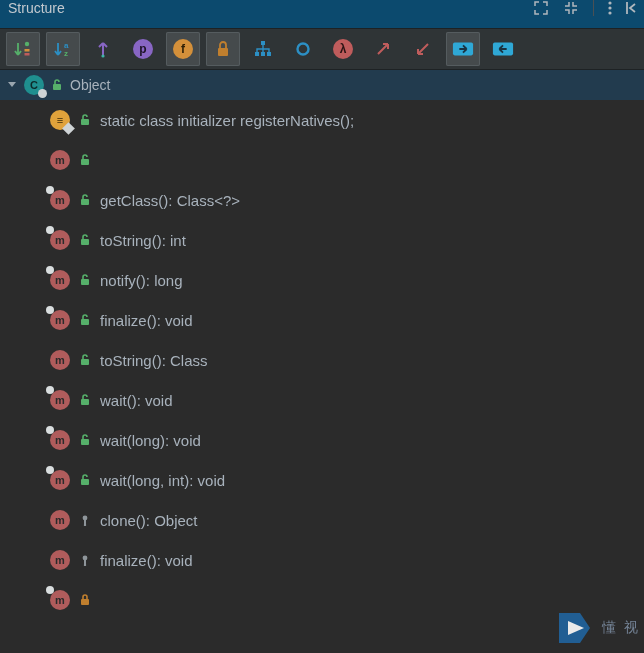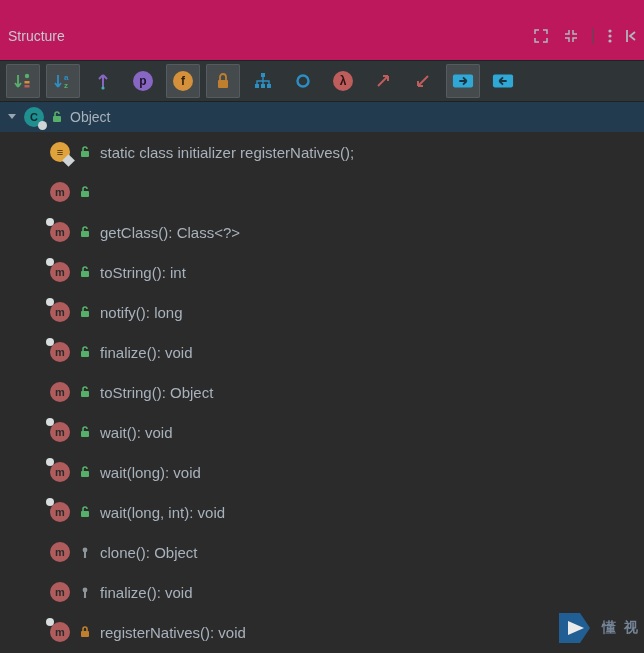--- a/index.html
+++ b/index.html
@@ -11,23 +11,23 @@
     font-size: 14px;
     width: 644px;
     height: 653px;
     overflow: hidden;
     user-select: none;
   }
   
   .titlebar {
     height: 28px;
     display: flex;
-    align-items: flex-end;
-    padding: 16px 8px;
-    background: #be185d;
+    align-items: flex-start;
+    padding: 0 8px;
+    background: #0c4a6e;
     color: #c3c9cf;
     font-size: 14px;
   }
   .titlebar .spacer { flex: 1; }
   .titlebar .tb-actions { display: flex; align-items: center; gap: 14px; }
   .titlebar svg { display: block; }
   .tb-sep {
     width: 1px; height: 16px; background: #4a5054;
   }
 
@@ -127,21 +127,21 @@
     width:9px;height:9px;border-radius:50%;background:#cfd4d6;
   }
 
   .watermark {
     position: absolute;
     right: 4px;
     bottom: 4px;
     display: flex; align-items: center; gap: 6px;
     opacity: 0.9;
   }
-  .wm-text { color:#7d8ea3; font-size:14px; letter-spacing:2px; font-weight:700;}
+  .wm-text { color:#7d8ea3; font-size:14px; letter-spacing:2px; font-weight:400;}
 </style>
 </head>
 <body>
 
 <div class="titlebar">
   <span>Structure</span>
   <div class="spacer"></div>
   <div class="tb-actions">
     <span>
       <svg width="16" height="16" viewBox="0 0 16 16" stroke="#b0b7bd" stroke-width="1.5" fill="none">
@@ -343,21 +343,21 @@
         <span class="sig">finalize(): void</span>
       </div>
       <div class="item-row">
         <span class="ibadge method">m</span>
         <span class="lock-holder">
           <svg width="10" height="12" viewBox="0 0 10 12" fill="none" stroke="#56b06a" stroke-width="1.6">
             <rect x="1" y="5" width="8" height="6" rx="1" fill="#56b06a" stroke="none"></rect>
             <path d="M3 5 L3 3 A2 2 0 0 1 7 3"></path>
           </svg>
         </span>
-        <span class="sig">toString(): Object</span>
+        <span class="sig">toString(): Class</span>
       </div>
       <div class="item-row">
         <span class="ibadge method native">m</span>
         <span class="lock-holder">
           <svg width="10" height="12" viewBox="0 0 10 12" fill="none" stroke="#56b06a" stroke-width="1.6">
             <rect x="1" y="5" width="8" height="6" rx="1" fill="#56b06a" stroke="none"></rect>
             <path d="M3 5 L3 3 A2 2 0 0 1 7 3"></path>
           </svg>
         </span>
         <span class="sig">wait(): void</span>
@@ -405,21 +405,20 @@
         <span class="sig">finalize(): void</span>
       </div>
       <div class="item-row">
         <span class="ibadge method native">m</span>
         <span class="lock-holder">
           <svg width="10" height="12" viewBox="0 0 10 12" fill="none" stroke="#c07f2e" stroke-width="1.6">
             <rect x="1" y="5" width="8" height="6" rx="1" fill="#c07f2e" stroke="none"></rect>
             <path d="M3 5 L3 3 A2 2 0 0 1 7 3 L7 5"></path>
           </svg>
         </span>
-        <span class="sig">registerNatives(): void</span>
       </div>
     </div>
 </div>
 
 <div class="watermark">
   <svg width="42" height="42" viewBox="0 0 42 42">
     <polygon points="5,6 26,6 36,21 26,36 5,36" fill="#1f6fb3" opacity="0.85"></polygon>
     <polygon points="14,14 30,21 14,28" fill="#ffffff"></polygon>
   </svg>
   <span class="wm-text">懂 视</span>

